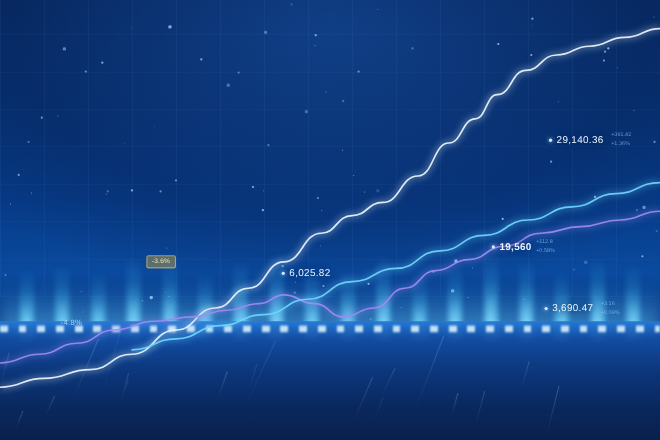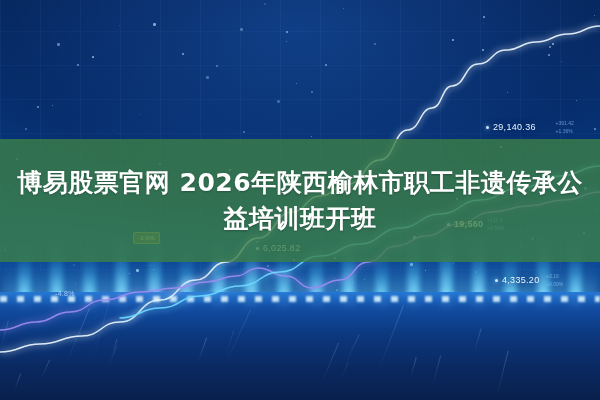--- a/index.html
+++ b/index.html
@@ -315,39 +315,34 @@
       </defs>
       <path d="M 0 352 C 20 352 20 344 40 344 C 61 344 61 336 82 336 C 101 336 101 322 120 322 C 140 322 140 300 160 300 C 178 300 178 280 196 280 C 211 280 211 262 226 262 C 242 262 242 238 258 238 C 275 238 275 212 292 212 C 306 212 306 196 320 196 C 334 196 334 184 348 184 C 364 184 364 160 380 160 C 394 160 394 130 408 130 C 420 130 420 108 432 108 C 442 108 442 86 452 86 C 465 86 465 64 478 64 C 492 64 492 50 506 50 C 521 50 521 42 536 42 C 552 42 552 34 568 34 C 584 34 584 26 600 26" fill="none" stroke="#eaf6ff" stroke-width="5" opacity="0.30" filter="url(#soft)"></path>
       <path d="M 0 352 C 20 352 20 344 40 344 C 61 344 61 336 82 336 C 101 336 101 322 120 322 C 140 322 140 300 160 300 C 178 300 178 280 196 280 C 211 280 211 262 226 262 C 242 262 242 238 258 238 C 275 238 275 212 292 212 C 306 212 306 196 320 196 C 334 196 334 184 348 184 C 364 184 364 160 380 160 C 394 160 394 130 408 130 C 420 130 420 108 432 108 C 442 108 442 86 452 86 C 465 86 465 64 478 64 C 492 64 492 50 506 50 C 521 50 521 42 536 42 C 552 42 552 34 568 34 C 584 34 584 26 600 26" fill="none" stroke="#eaf6ff" stroke-width="1.5" opacity="0.92" stroke-linecap="round"></path>
       <path d="M 0 330 C 18 330 18 322 36 322 C 53 322 53 312 70 312 C 87 312 87 300 104 300 C 122 300 122 292 140 292 C 158 292 158 288 176 288 C 191 288 191 282 206 282 C 221 282 221 276 236 276 C 247 276 247 268 258 268 C 272 268 272 276 286 276 C 299 276 299 288 312 288 C 326 288 326 280 340 280 C 354 280 354 262 368 262 C 382 262 382 246 396 246 C 411 246 411 236 426 236 C 442 236 442 224 458 224 C 475 224 475 212 492 212 C 510 212 510 206 528 206 C 546 206 546 200 564 200 C 582 200 582 192 600 192" fill="none" stroke="#9b8cf0" stroke-width="5" opacity="0.30" filter="url(#soft)"></path>
       <path d="M 0 330 C 18 330 18 322 36 322 C 53 322 53 312 70 312 C 87 312 87 300 104 300 C 122 300 122 292 140 292 C 158 292 158 288 176 288 C 191 288 191 282 206 282 C 221 282 221 276 236 276 C 247 276 247 268 258 268 C 272 268 272 276 286 276 C 299 276 299 288 312 288 C 326 288 326 280 340 280 C 354 280 354 262 368 262 C 382 262 382 246 396 246 C 411 246 411 236 426 236 C 442 236 442 224 458 224 C 475 224 475 212 492 212 C 510 212 510 206 528 206 C 546 206 546 200 564 200 C 582 200 582 192 600 192" fill="none" stroke="#9b8cf0" stroke-width="1.5" opacity="0.92" stroke-linecap="round"></path>
       <path d="M 120 318 C 140 318 140 308 160 308 C 180 308 180 296 200 296 C 220 296 220 286 240 286 C 260 286 260 272 280 272 C 300 272 300 256 320 256 C 340 256 340 244 360 244 C 380 244 380 228 400 228 C 420 228 420 214 440 214 C 460 214 460 200 480 200 C 500 200 500 188 520 188 C 540 188 540 176 560 176 C 580 176 580 166 600 166" fill="none" stroke="#6fd7ff" stroke-width="5" opacity="0.30" filter="url(#soft)"></path>
       <path d="M 120 318 C 140 318 140 308 160 308 C 180 308 180 296 200 296 C 220 296 220 286 240 286 C 260 286 260 272 280 272 C 300 272 300 256 320 256 C 340 256 340 244 360 244 C 380 244 380 228 400 228 C 420 228 420 214 440 214 C 460 214 460 200 480 200 C 500 200 500 188 520 188 C 540 188 540 176 560 176 C 580 176 580 166 600 166" fill="none" stroke="#6fd7ff" stroke-width="1.5" opacity="0.92" stroke-linecap="round"></path>
     </svg>
 
   <div id="labels">
-      <div class="lbl" style="left: 486px; top: 122px;"><span class="tick"></span><span>29,140.36</span></div>
+      <div class="lbl" style="left: 499px; top: 122px;"><span class="tick"></span><span>29,140.36</span></div>
       <div class="lbl-sub" style="left: 555.6px; top: 120px;">
         <div>+391.42</div>
         <div>+1.36%</div>
       </div>
       <div class="lbl" style="left: 447px; top: 219px; font-weight: bold;"><span class="tick"></span><span>19,560</span></div>
       <div class="lbl-sub" style="left: 487.4px; top: 217px;">
         <div>+112.8</div>
         <div>+0.58%</div>
       </div>
       <div class="lbl" style="left: 256px; top: 243px;"><span class="tick"></span><span>6,025.82</span></div>
-      <div class="lbl" style="left: 495px; top: 275px;"><span class="tick"></span><span>4,335.20</span></div>
+      <div class="lbl" style="left: 495px; top: 275px;"><span class="tick"></span><span>3,690.47</span></div>
       <div class="lbl-sub" style="left: 546.2px; top: 273px;">
         <div>+3.16</div>
         <div>+0.09%</div>
       </div>
       <div class="pct-badge" style="left: 133px; top: 232px;">-3.6%</div>
       <div class="pct-plain" style="left: 55px; top: 290px;">-4.8%</div>
     </div>
 
-  <div class="band">
-    <div class="band-inner">
-      <div class="title">博易股票官网 2026年陕西榆林市职工非遗传承公益培训班开班</div>
-    </div>
-  </div>
 
 </div>
 
 </body></html>

